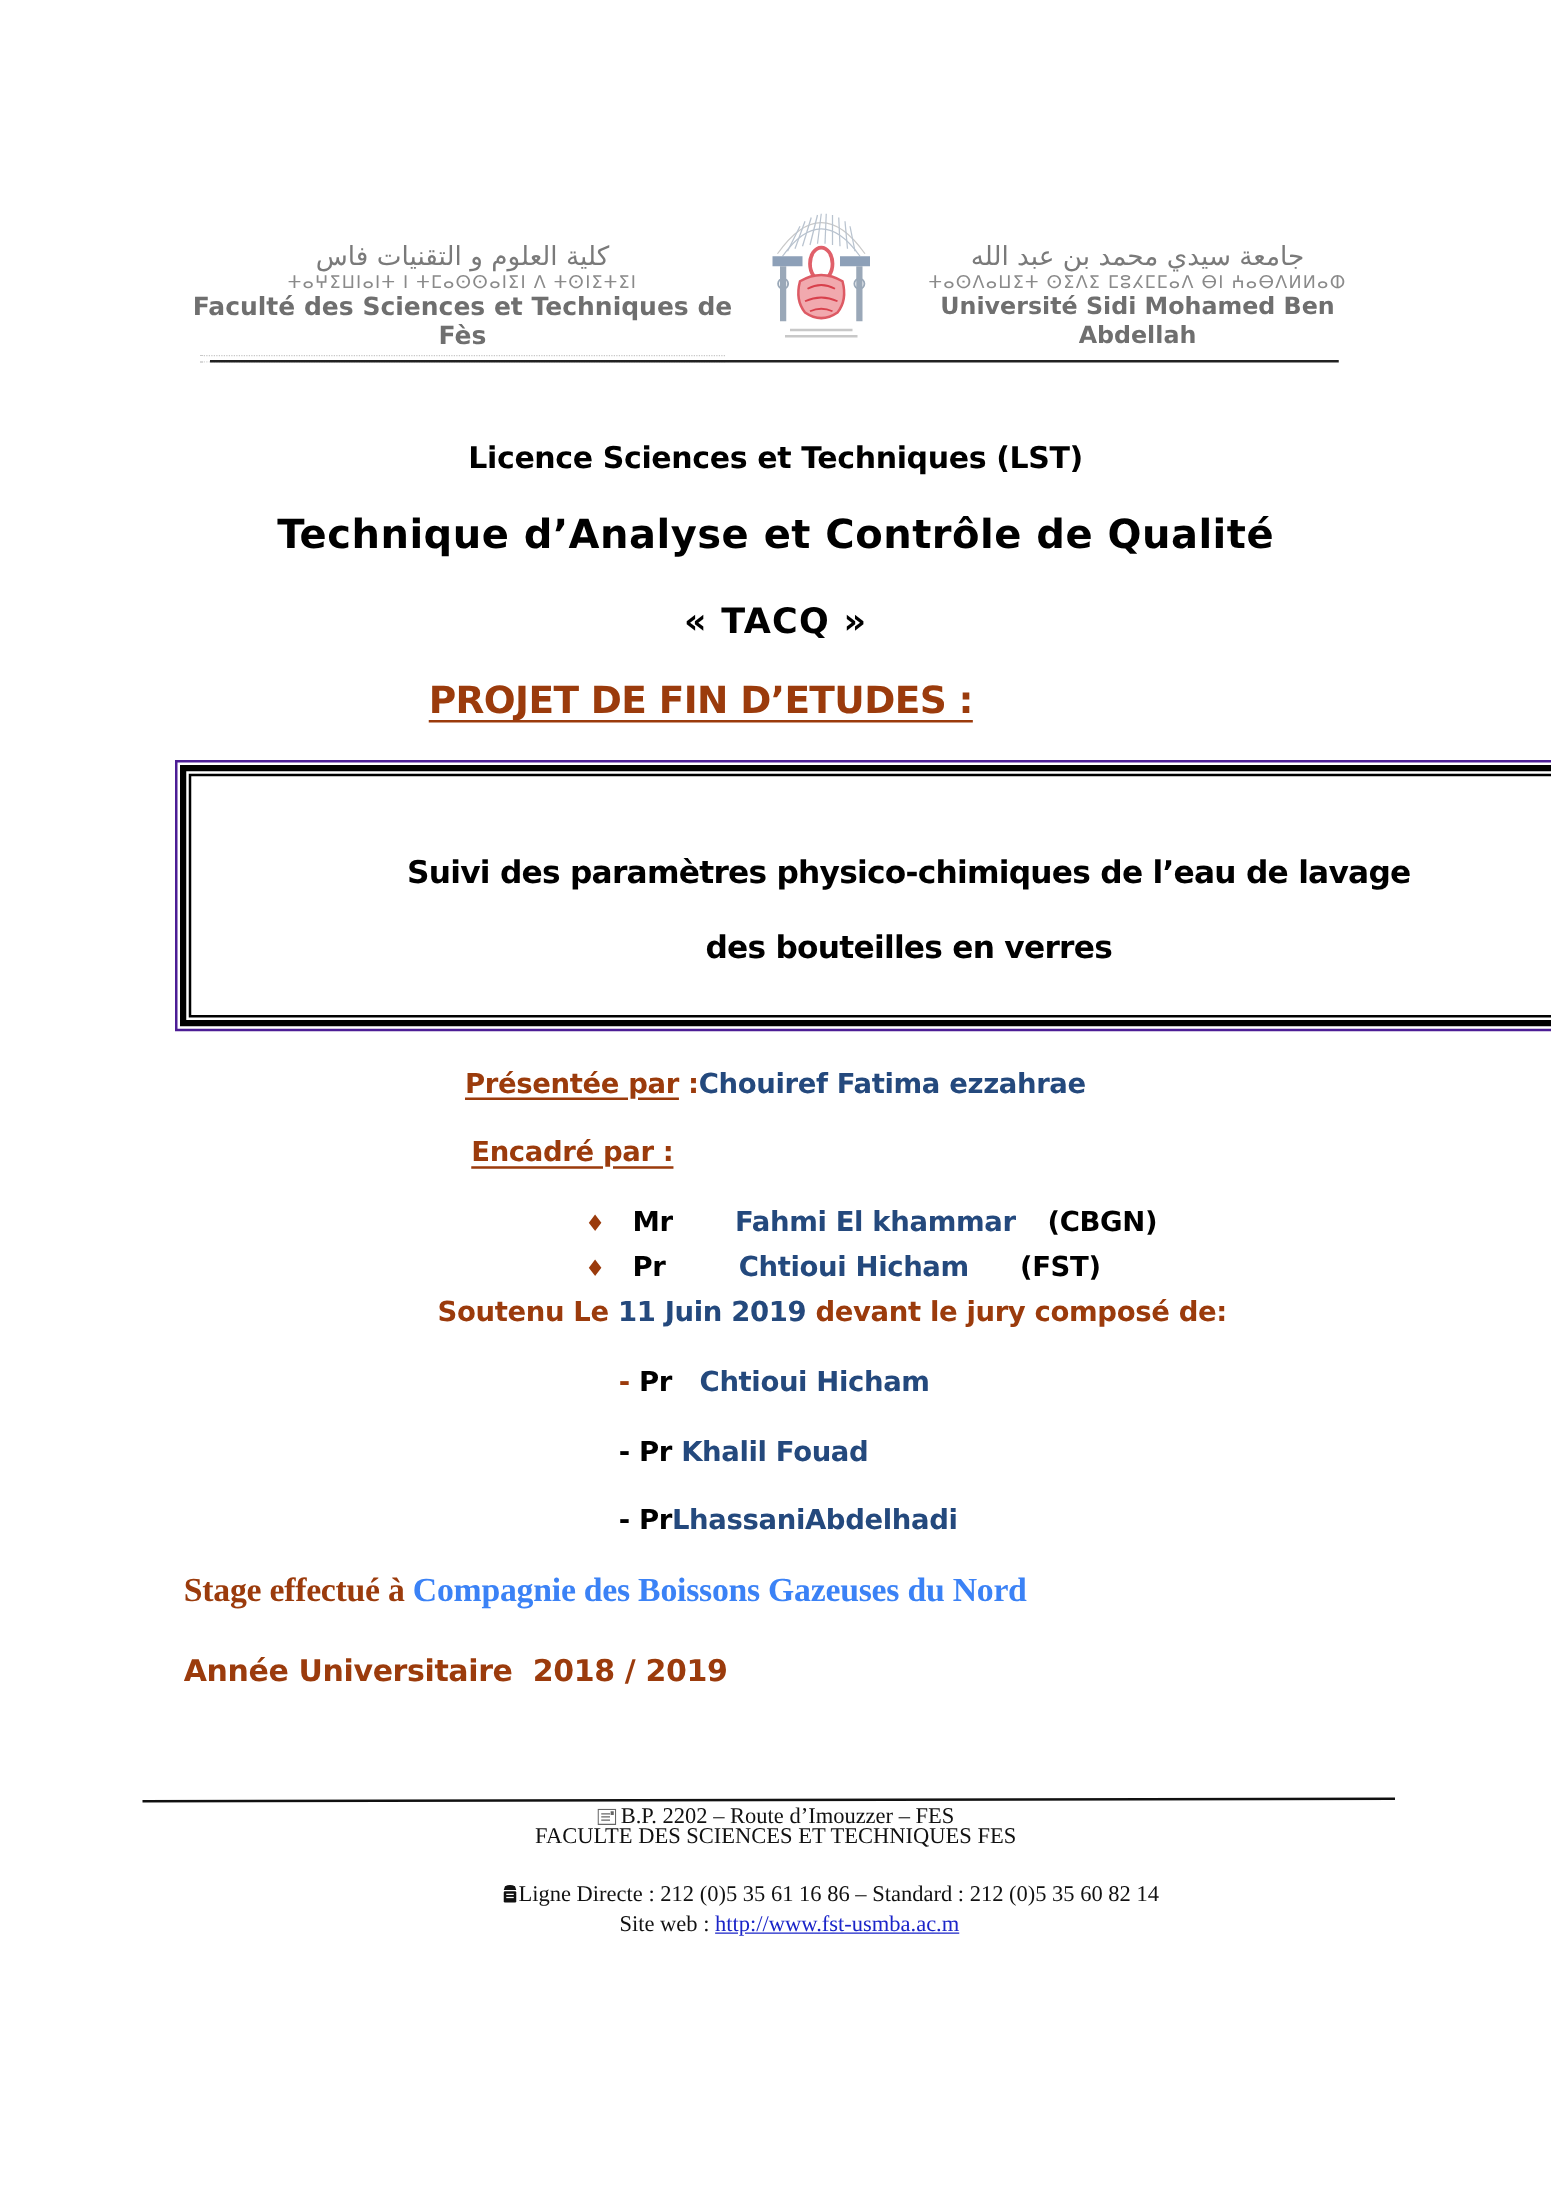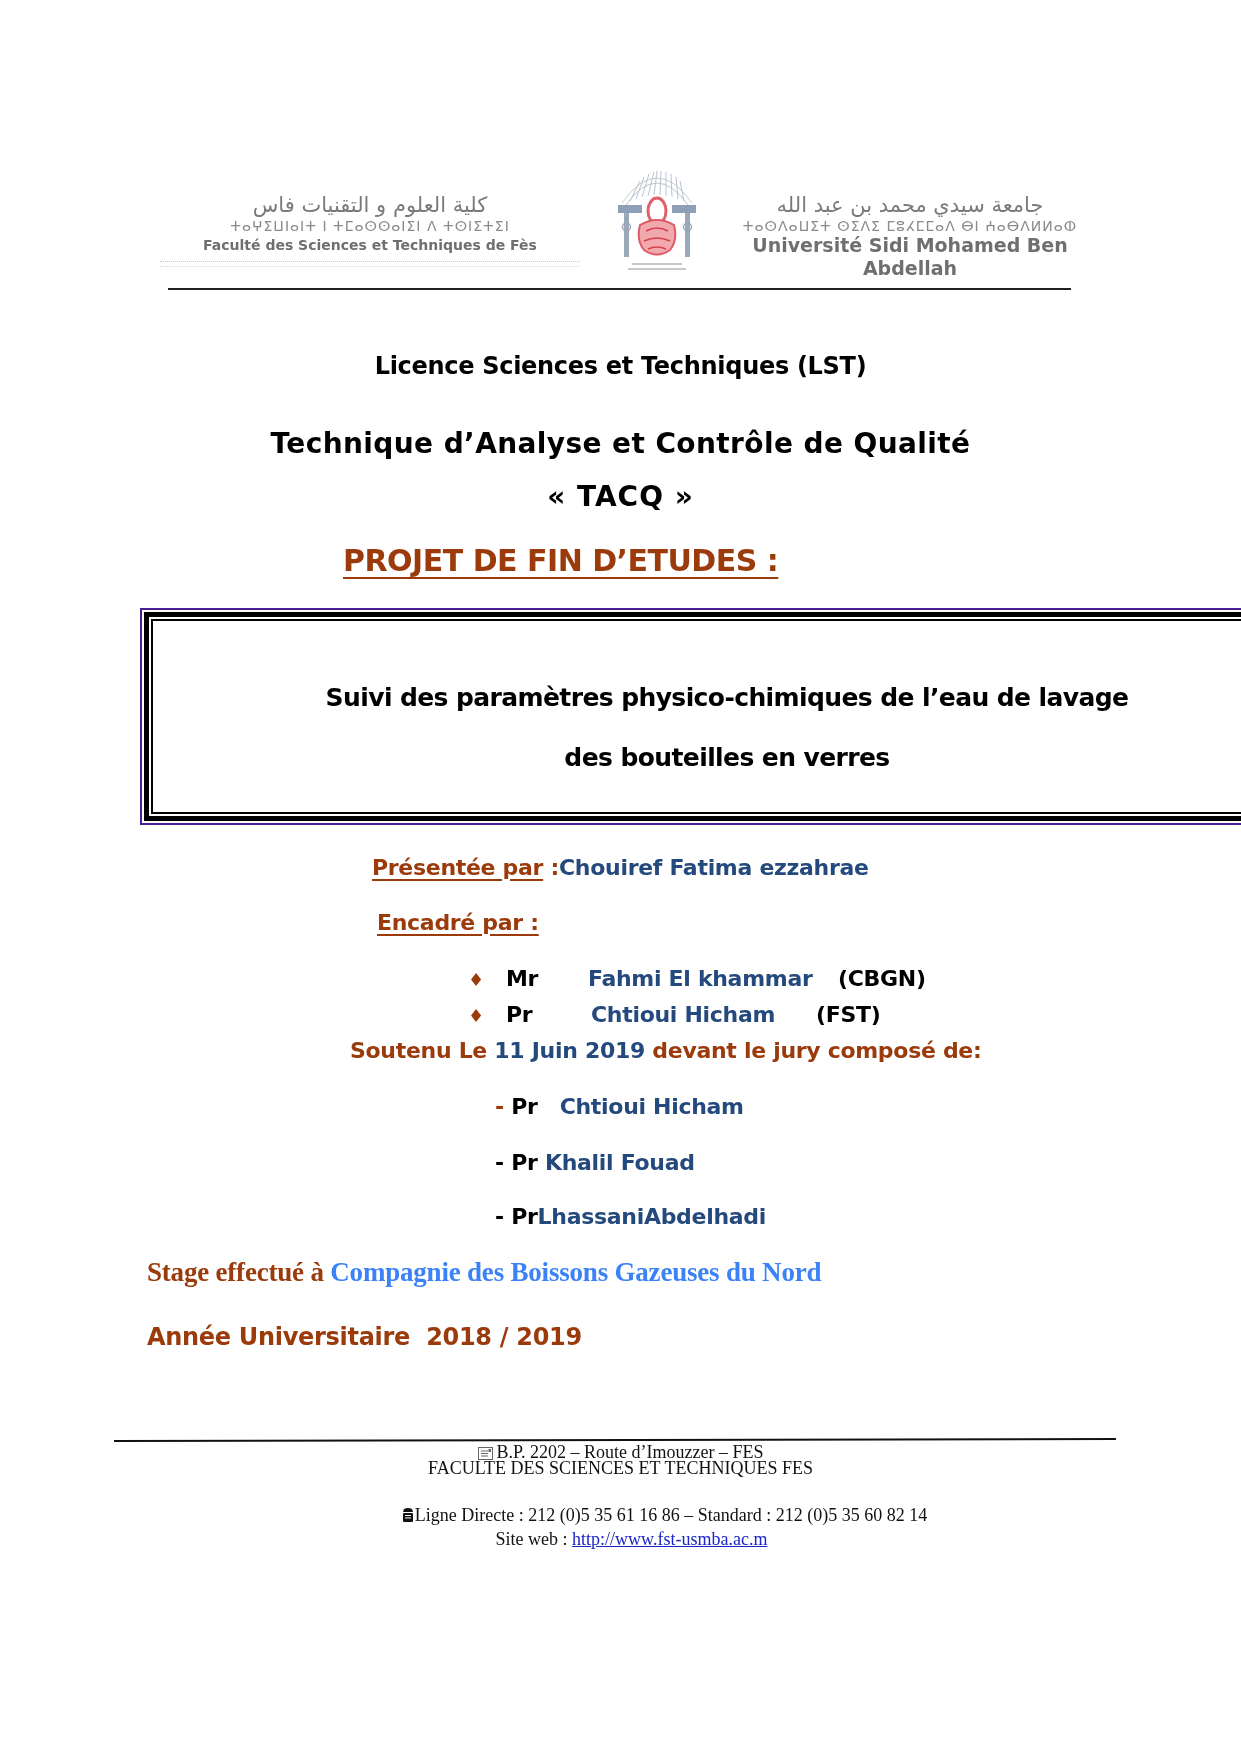--- a/index.html
+++ b/index.html
@@ -6,31 +6,31 @@
     body { width: 1241px; height: 1755px; position: relative; overflow: hidden; font-family: "DejaVu Sans", sans-serif; color: #000; }
     .abs { position: absolute; }
 
     
     .logo-block { position: absolute; text-align: center; color: #7d7d7d; }
     .logo-left { left: 150px; top: 192px; width: 440px; }
     .logo-right { left: 725px; top: 192px; width: 370px; }
     .logo-arabic { font-family: "DejaVu Sans", sans-serif; font-size: 21px; line-height: 26px; direction: rtl; color: #7a7a7a; }
     .logo-tifinagh { font-family: "DejaVu Sans", sans-serif; font-size: 14px; line-height: 16px; letter-spacing: 1px; color: #8a8a8a; }
     .logo-latin { font-family: "DejaVu Sans", sans-serif; font-size: 19px; line-height: 23px; color: #6f6f6f; font-weight: bold; }
-    .logo-left .logo-latin { font-size: 14px; }
+    .logo-left .logo-latin { font-size: 20px; }
     .logo-fineprint { margin: 4px auto 0; width: 420px; height: 4px; border-top: 1px dotted #c8c8c8; border-bottom: 1px dotted #d8d8d8; }
 
     .emblem { left: 610px; top: 155px; width: 94px; height: 122px; }
 
     .header-rule { left: 168px; top: 288px; width: 903px; height: 0; border-top: 2px solid #222; }
 
     
     .center-line { position: absolute; left: 0; width: 1241px; text-align: center; }
     .t-licence { top: 352px; font-family: "DejaVu Sans", sans-serif; font-weight: bold; font-size: 24px; letter-spacing: -0.3px; }
-    .t-technique { top: 427px; font-family: "DejaVu Sans", sans-serif; font-weight: bold; font-size: 28px; letter-spacing: 0.4px; }
+    .t-technique { top: 408px; font-family: "DejaVu Sans", sans-serif; font-weight: bold; font-size: 32px; letter-spacing: 0.4px; }
     .t-tacq { top: 480px; font-family: "DejaVu Sans", sans-serif; font-weight: bold; font-size: 28px; letter-spacing: 1px; }
 
     .t-pfe { left: 343px; top: 543px; font-family: "DejaVu Sans", sans-serif; font-weight: bold; font-size: 30px; color: #9b3b0c; letter-spacing: -0.5px; text-decoration: underline; text-decoration-thickness: 2px; text-underline-offset: 6px; white-space: nowrap; }
 
     
     .frame-outer { left: 140px; top: 608px; width: 1174px; height: 217px; border: 2px solid #4c1d95; padding: 2px; box-sizing: border-box; }
     .frame-mid { width: 100%; height: 100%; border: 5px solid #000; padding: 2px; box-sizing: border-box; }
     .frame-inner { width: 100%; height: 100%; border: 2px solid #000; box-sizing: border-box; position: relative; }
     .subject-1 { position: absolute; left: 0; right: 0; top: 62px; text-align: center; font-family: "DejaVu Sans", sans-serif; font-weight: bold; font-size: 25px; letter-spacing: -0.6px; }
     .subject-2 { position: absolute; left: 0; right: 0; top: 122px; text-align: center; font-family: "DejaVu Sans", sans-serif; font-weight: bold; font-size: 25px; letter-spacing: -0.6px; }

